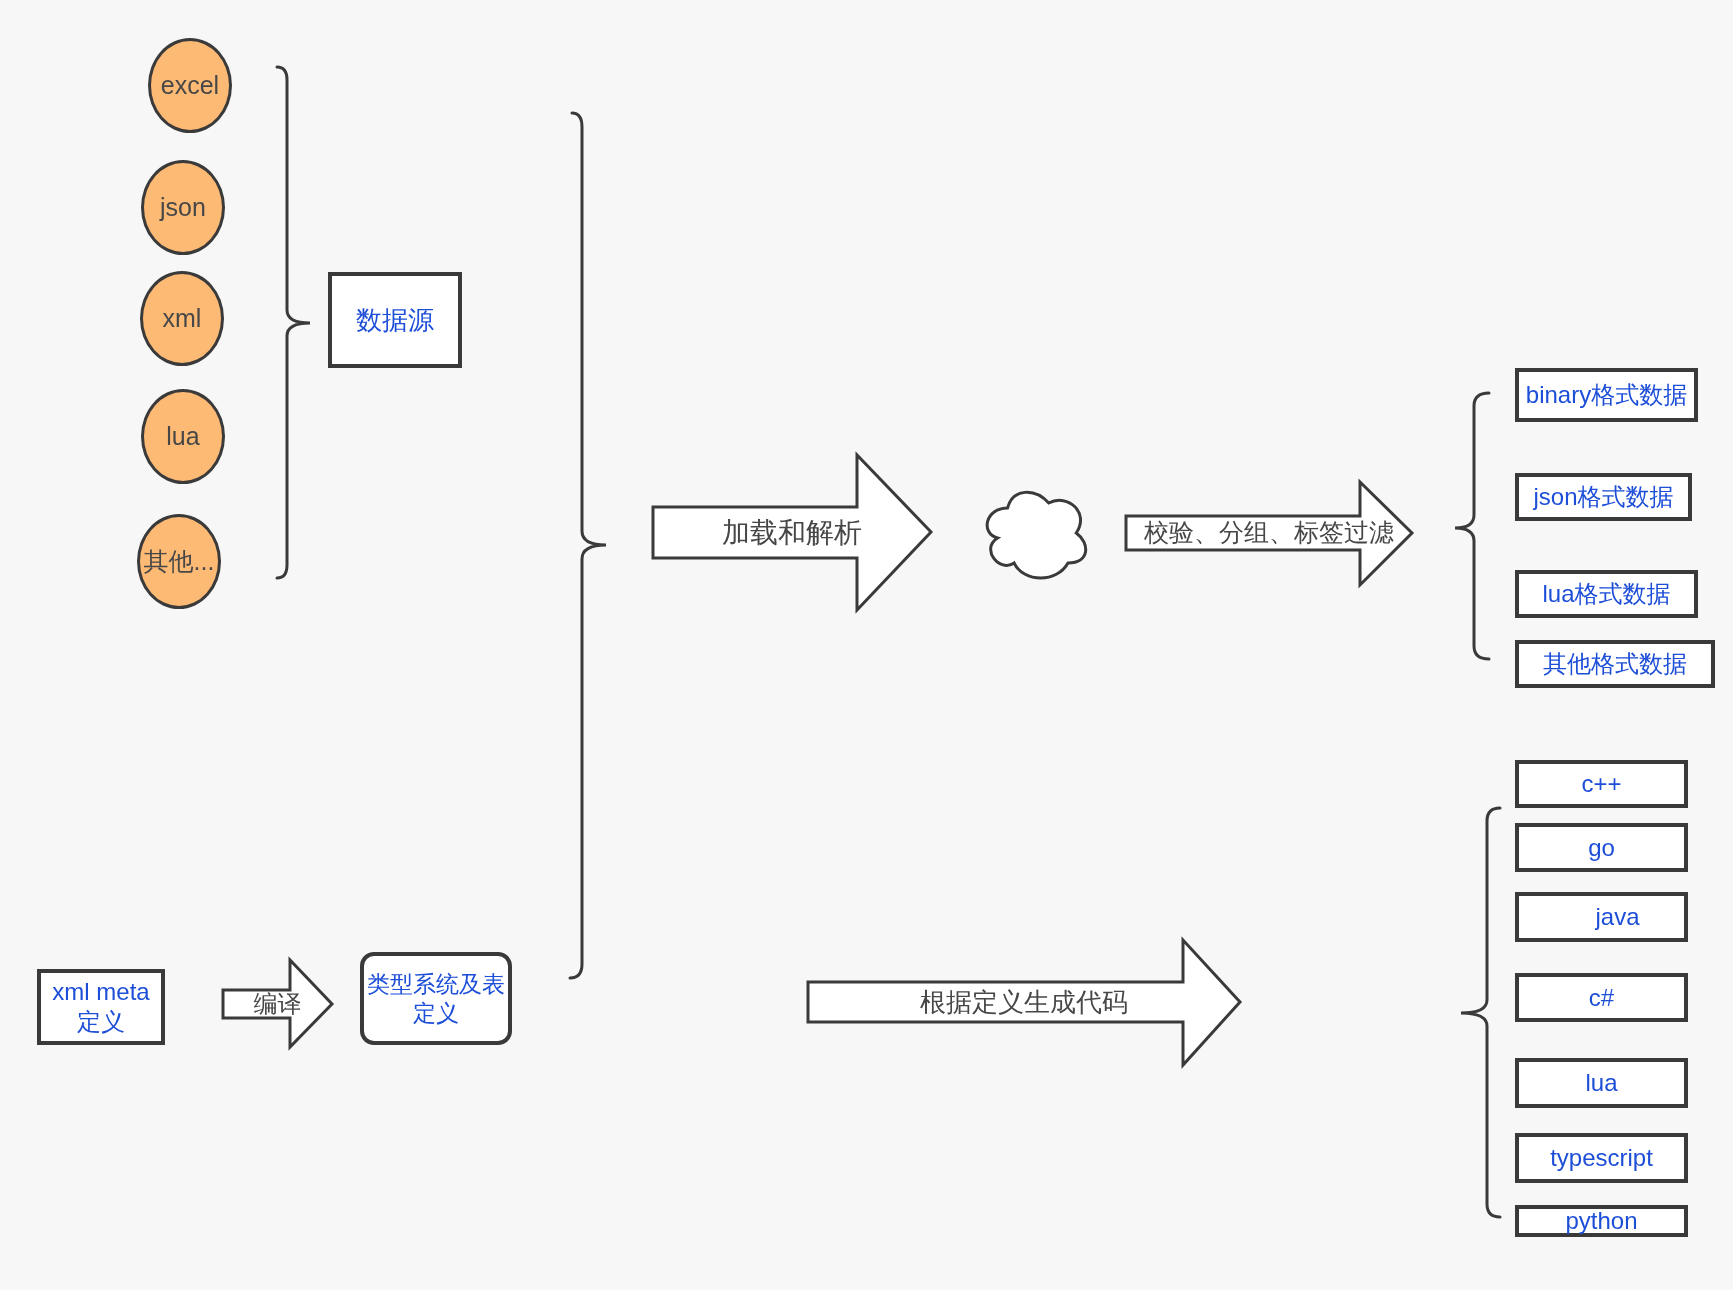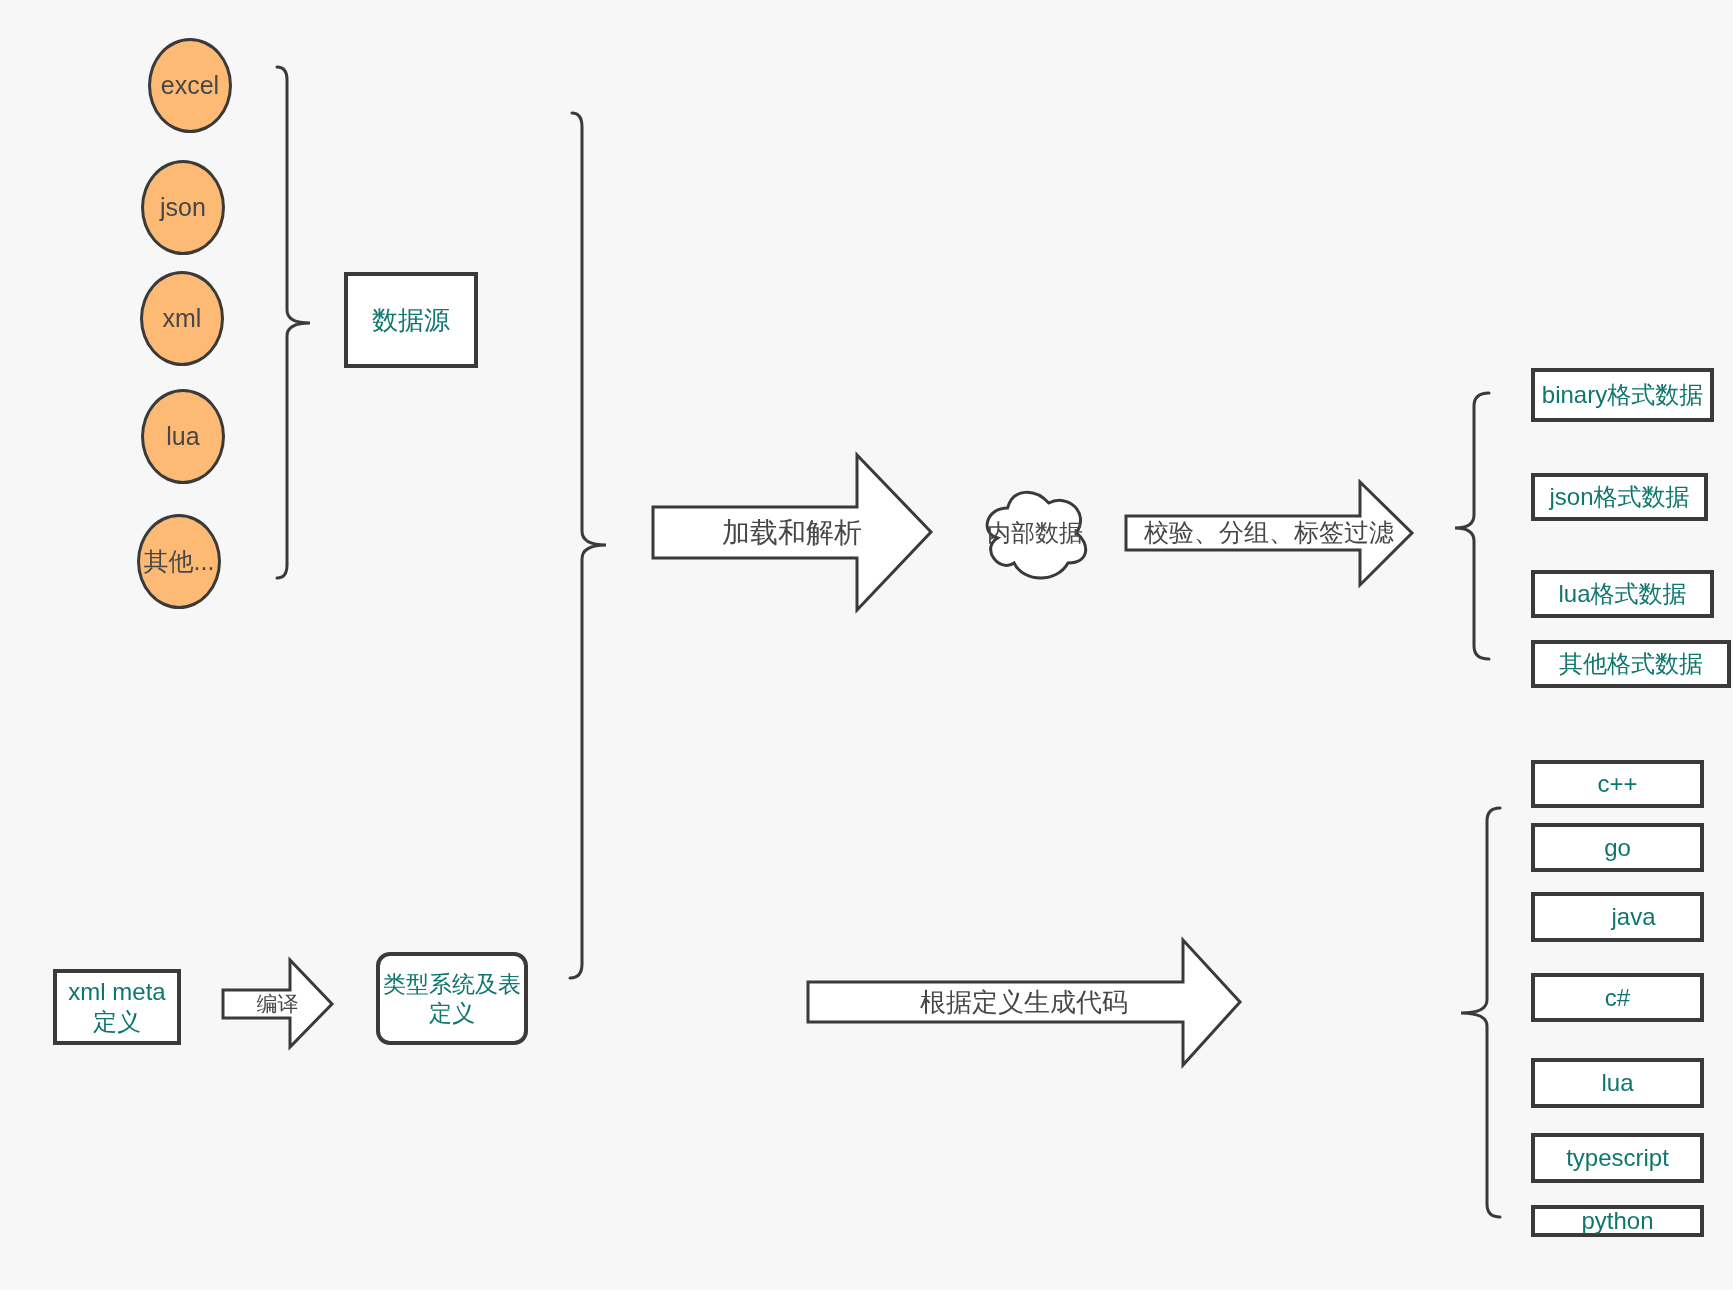--- a/index.html
+++ b/index.html
@@ -17,22 +17,21 @@
     position: absolute;
     background: #ffffff;
     border: 4px solid #3a3a3a;
     box-sizing: border-box;
     display: flex;
     align-items: center;
     justify-content: center;
     text-align: center;
     font-size: 24px;
     line-height: 1.25;
-    color: #0f766e;
-    margin-left: 16px;
+    color: #1d4ed8;
   }
   .ellipse {
     position: absolute;
     background: #fdba74;
     border: 3px solid #3a3a3a;
     border-radius: 50%;
     box-sizing: border-box;
     display: flex;
     align-items: center;
     justify-content: center;
@@ -43,21 +42,21 @@
   .lbl {
     position: absolute;
     display: flex;
     align-items: center;
     justify-content: center;
     text-align: right;
     font-size: 26px;
     color: #474747;
     pointer-events: none;
   }
-  .lbl.small { font-size: 21px; }
+  .lbl.small { font-size: 24px; }
 </style>
 </head>
 <body>
 
 <div id="canvas">
 
   <svg id="shapes" width="1733" height="1290" viewBox="0 0 1733 1290">
     <g fill="none" stroke="#3a3a3a" stroke-width="3" stroke-linecap="round">
 
       <path d="M277,67 Q287,67 287,80 L287,310 Q287,323 310,323 Q287,323 287,336 L287,565 Q287,578 277,578"></path>
@@ -104,21 +103,20 @@
 
   <div class="node" style="left:37px; top:969px; width:128px; height:76px;">
     <span>xml meta定义</span>
   </div>
 
   <div class="node rounded" style="left:360px; top:952px; width:152px; height:93px; font-size:23px;">
     <span>类型系统及表定义</span>
   </div>
 
   <div class="lbl" style="left:653px; top:507px; width:278px; height:51px; font-size:28px;">加载和解析</div>
-  <div class="lbl" style="left:980px; top:483px; width:110px; height:100px; font-size:24px;">内部数据</div>
   <div class="lbl" style="left:1126px; top:514px; width:286px; height:36px; font-size:25px;">校验、分组、标签过滤</div>
   <div class="lbl small" style="left:223px; top:988px; width:109px; height:32px;">编译</div>
   <div class="lbl" style="left:808px; top:982px; width:432px; height:40px; font-size:26px;">根据定义生成代码</div>
 
   <div class="node" style="left:1515px; top:368px; width:183px; height:54px;">
     <span>binary格式数据</span>
   </div>
   <div class="node" style="left:1515px; top:473px; width:177px; height:48px;">
     <span>json格式数据</span>
   </div>

